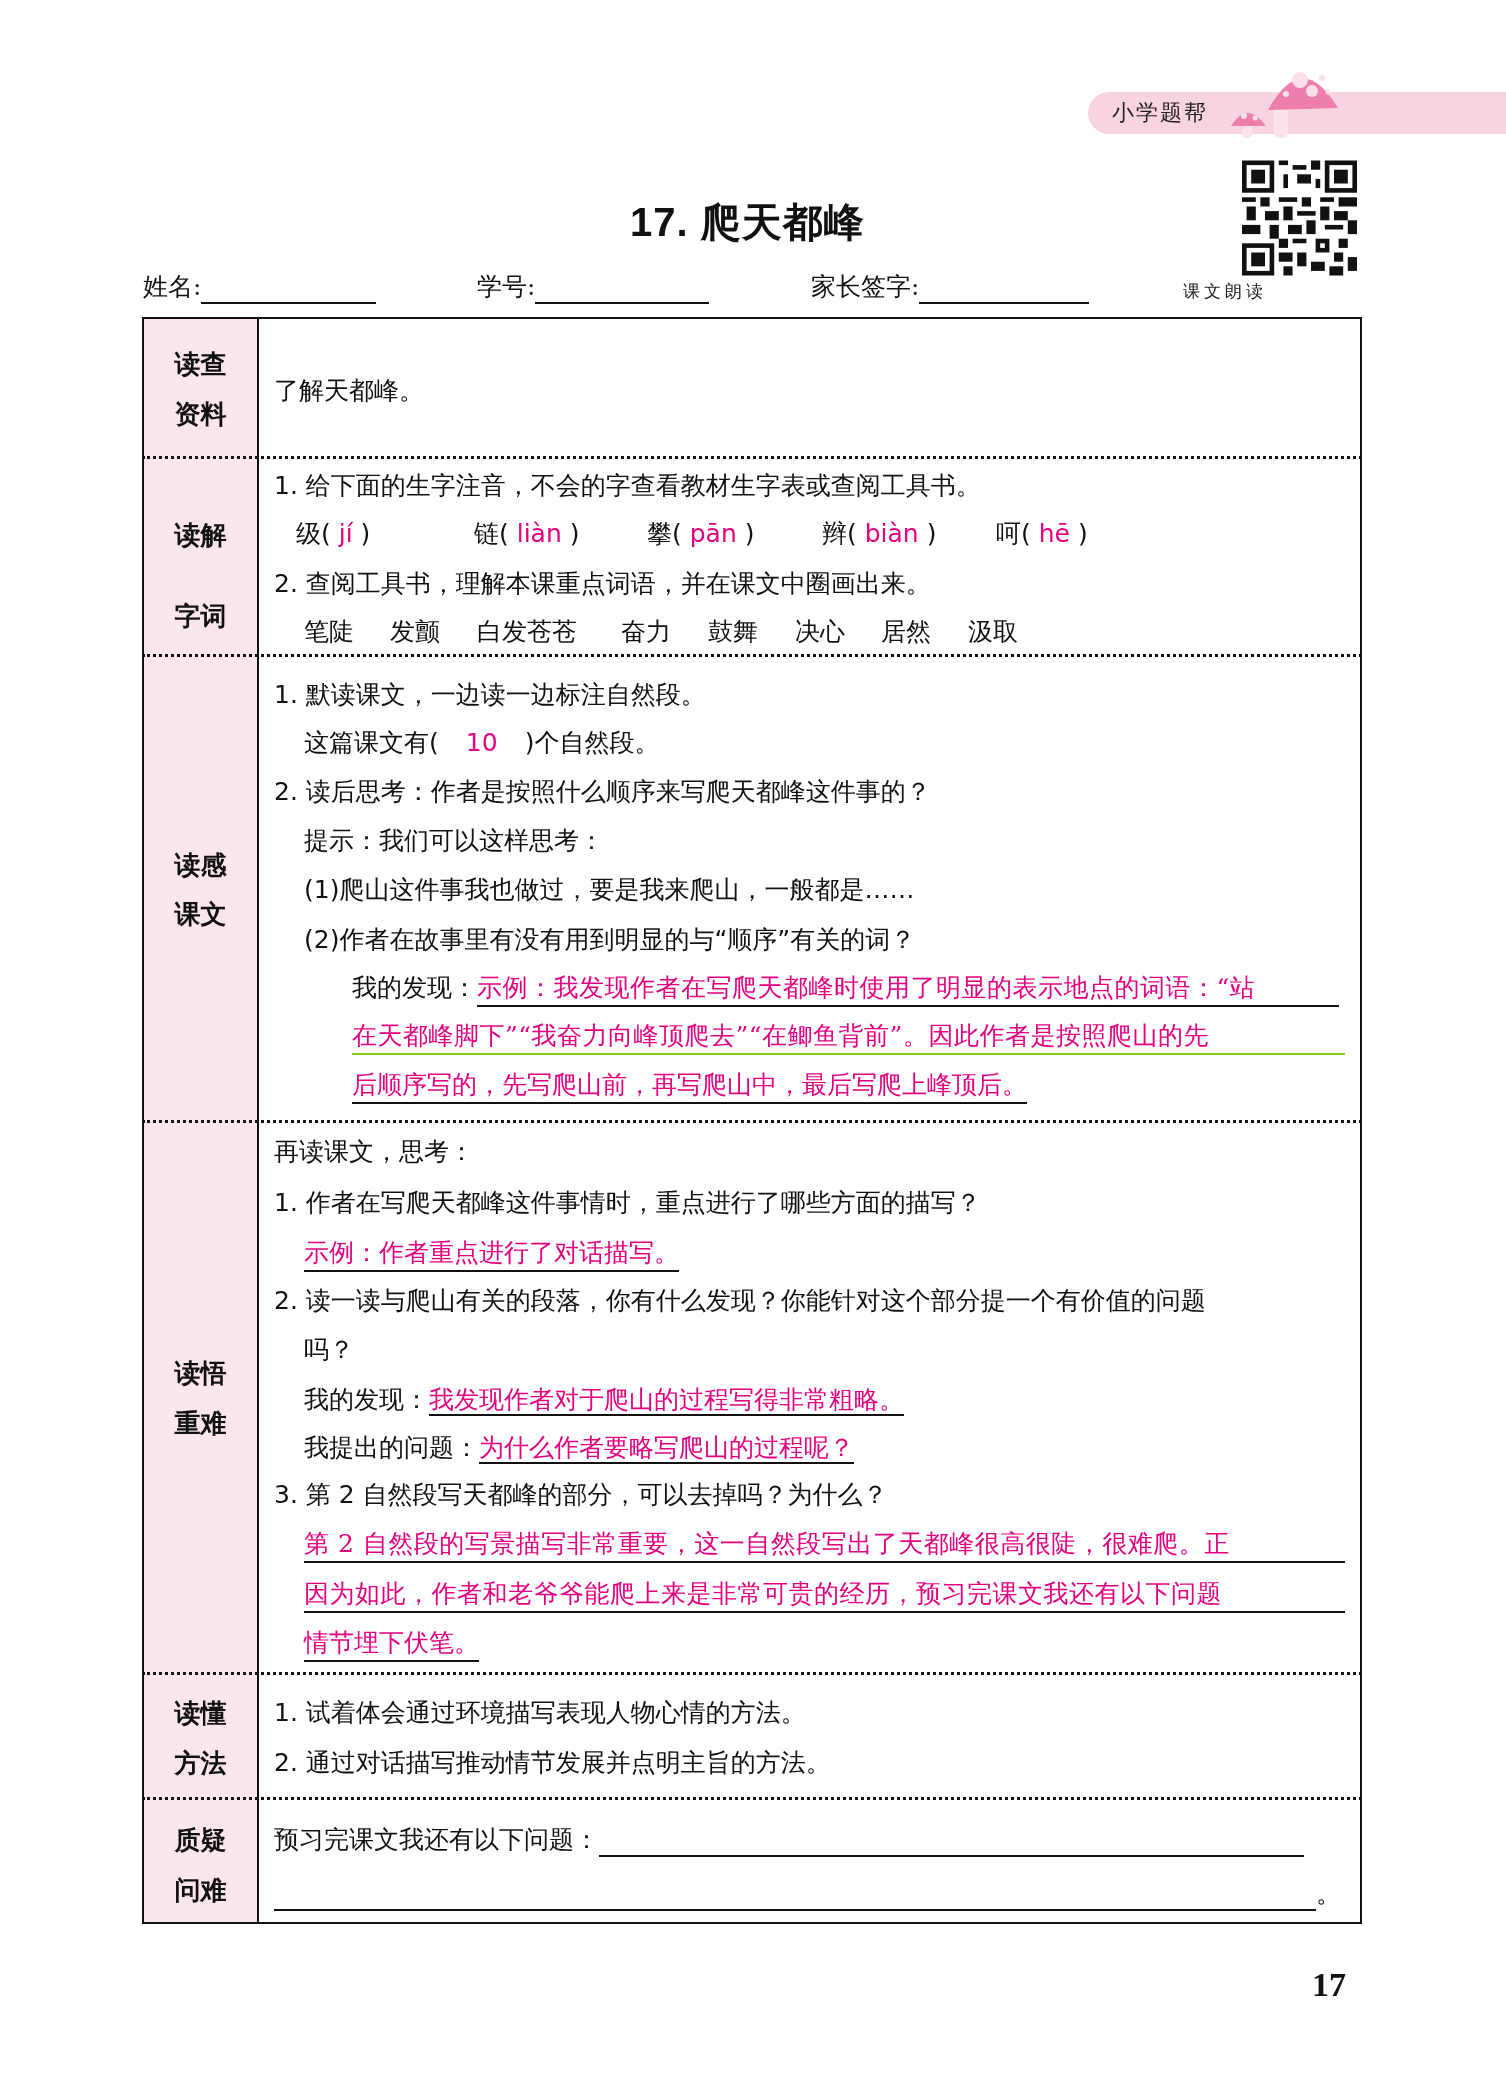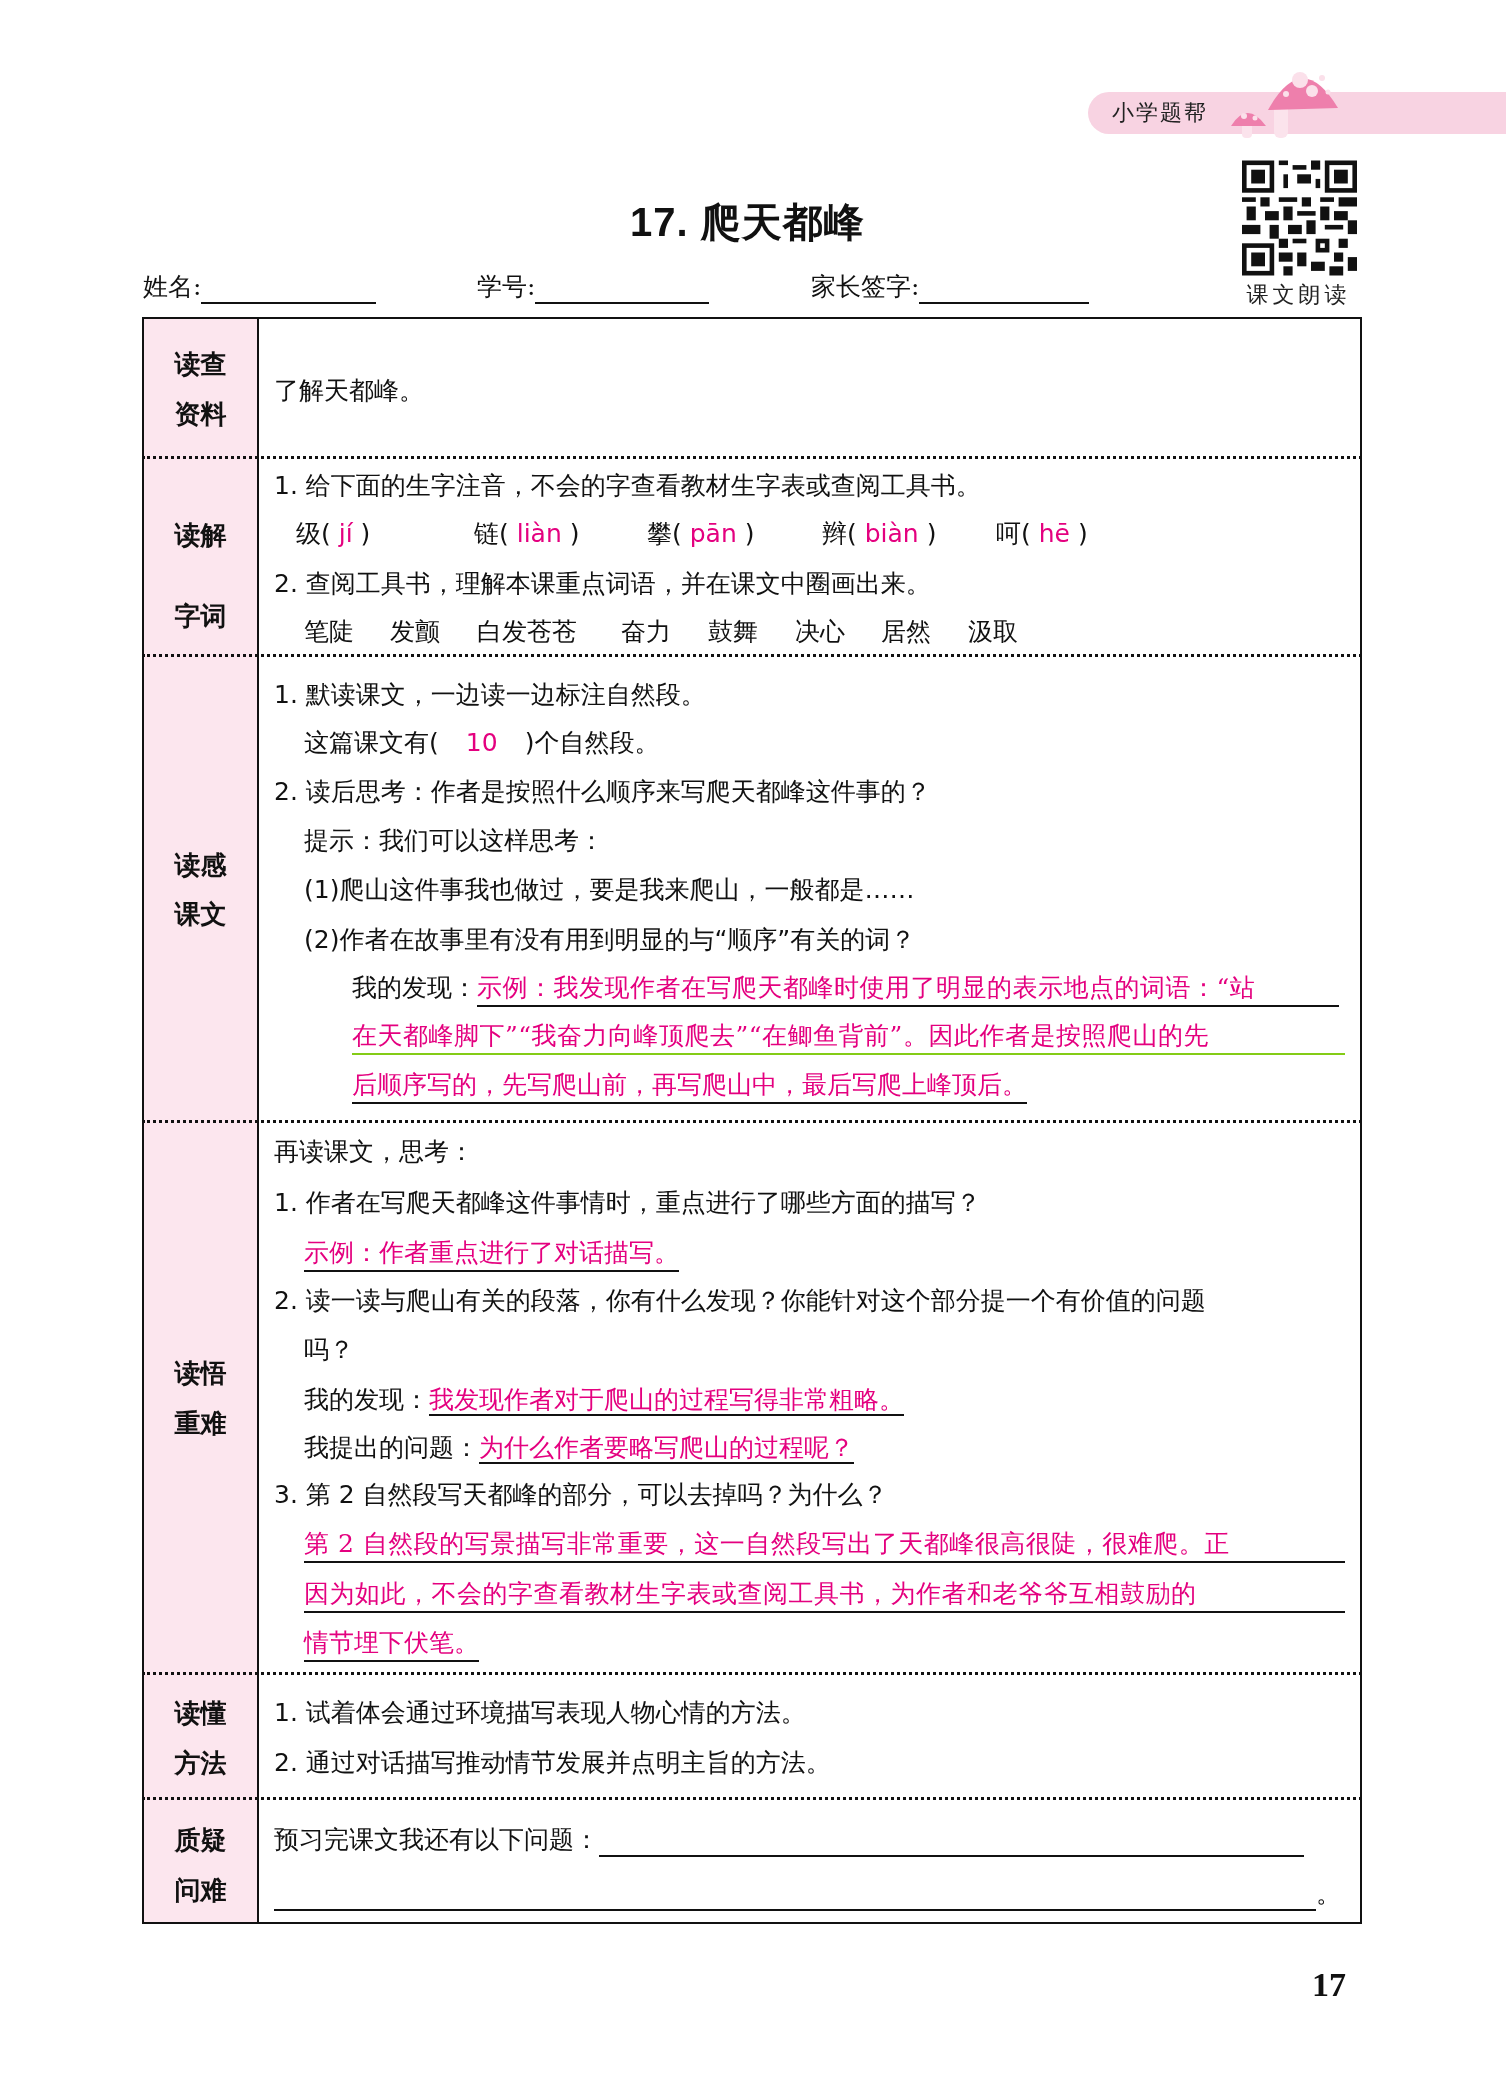--- a/index.html
+++ b/index.html
@@ -4,21 +4,21 @@
 <style>
   html, body { margin:0; padding:0; background:#ffffff; }
   body { width:1506px; height:2095px; position:relative; overflow:hidden;
          font-family:"DejaVu Sans","Liberation Sans",sans-serif; color:#111; }
   .abs { position:absolute; }
   .band { left:1088px; top:92px; width:418px; height:42px; background:#f8d3e2;
           border-radius:21px 0 0 21px; }
   .band-text { left:1112px; top:96px; font-size:22px; line-height:34px; color:#222;
                font-family:"DejaVu Serif",serif; letter-spacing:2px; }
   .qr { left:1242px; top:160px; width:115px; height:116px; }
-  .qr-cap { left:1241px; top:280px; width:115px; text-align:center; font-size:22px;
+  .qr-cap { left:1183px; top:280px; width:115px; font-size:17px;
             font-family:"DejaVu Serif",serif; letter-spacing:4px; color:#222; }
   .title { left:630px; top:196px; font-size:40px; line-height:52px; font-weight:bold;
            font-family:"Liberation Sans","DejaVu Sans",sans-serif; letter-spacing:1px; }
   .field { top:270px; font-size:25px; line-height:34px; font-family:"DejaVu Serif",serif; }
   .field .line { display:inline-block; border-bottom:2px solid #111; vertical-align:bottom;
                  height:26px; }
   .table { left:142px; top:317px; width:1220px; height:1607px; border:2px solid #111;
            box-sizing:border-box; }
   .labelcol { left:142px; top:317px; width:117px; height:1607px; background:#fce6ee;
               border-right:2px solid #111; box-sizing:border-box; }
@@ -164,21 +164,21 @@
 <div class="abs lbl" style="top:1406px;">重难</div>
 <div class="abs t" style="left:274px;top:1135px;">再读课文，思考：</div>
 <div class="abs t" style="left:274px;top:1186px;">1. 作者在写爬天都峰这件事情时，重点进行了哪些方面的描写？</div>
 <div class="abs t ans ul" style="left:304px;top:1236px;">示例：作者重点进行了对话描写。</div>
 <div class="abs t" style="left:274px;top:1284px;">2. 读一读与爬山有关的段落，你有什么发现？你能针对这个部分提一个有价值的问题</div>
 <div class="abs t" style="left:304px;top:1333px;">吗？</div>
 <div class="abs t" style="left:304px;top:1383px;"><span>我的发现：</span><span class="ans ul">我发现作者对于爬山的过程写得非常粗略。</span></div>
 <div class="abs t" style="left:304px;top:1431px;"><span>我提出的问题：</span><span class="ans ul">为什么作者要略写爬山的过程呢？</span></div>
 <div class="abs t" style="left:274px;top:1478px;">3. 第 2 自然段写天都峰的部分，可以去掉吗？为什么？</div>
 <div class="abs t ans" style="left:304px;top:1527px;width:1041px;border-bottom:2px solid #111;letter-spacing:0.5px;">第 2 自然段的写景描写非常重要，这一自然段写出了天都峰很高很陡，很难爬。正</div>
-<div class="abs t ans" style="left:304px;top:1577px;width:1041px;border-bottom:2px solid #111;letter-spacing:0.5px;">因为如此，不会的字查看教材生字表或查阅工具书，为作者和老爷爷互相鼓励的</div>
+<div class="abs t ans" style="left:304px;top:1577px;width:1041px;border-bottom:2px solid #111;letter-spacing:0.5px;">因为如此，作者和老爷爷能爬上来是非常可贵的经历，预习完课文我还有以下问题</div>
 <div class="abs t ans ul" style="left:304px;top:1626px;">情节埋下伏笔。</div>
 
 <div class="abs lbl" style="top:1696px;">读懂</div>
 <div class="abs lbl" style="top:1746px;">方法</div>
 <div class="abs t" style="left:274px;top:1696px;">1. 试着体会通过环境描写表现人物心情的方法。</div>
 <div class="abs t" style="left:274px;top:1746px;">2. 通过对话描写推动情节发展并点明主旨的方法。</div>
 
 <div class="abs lbl" style="top:1823px;">质疑</div>
 <div class="abs lbl" style="top:1873px;">问难</div>
 <div class="abs t" style="left:274px;top:1823px;"><span>预习完课文我还有以下问题：</span><span class="blank" style="width:705px;"></span></div>

